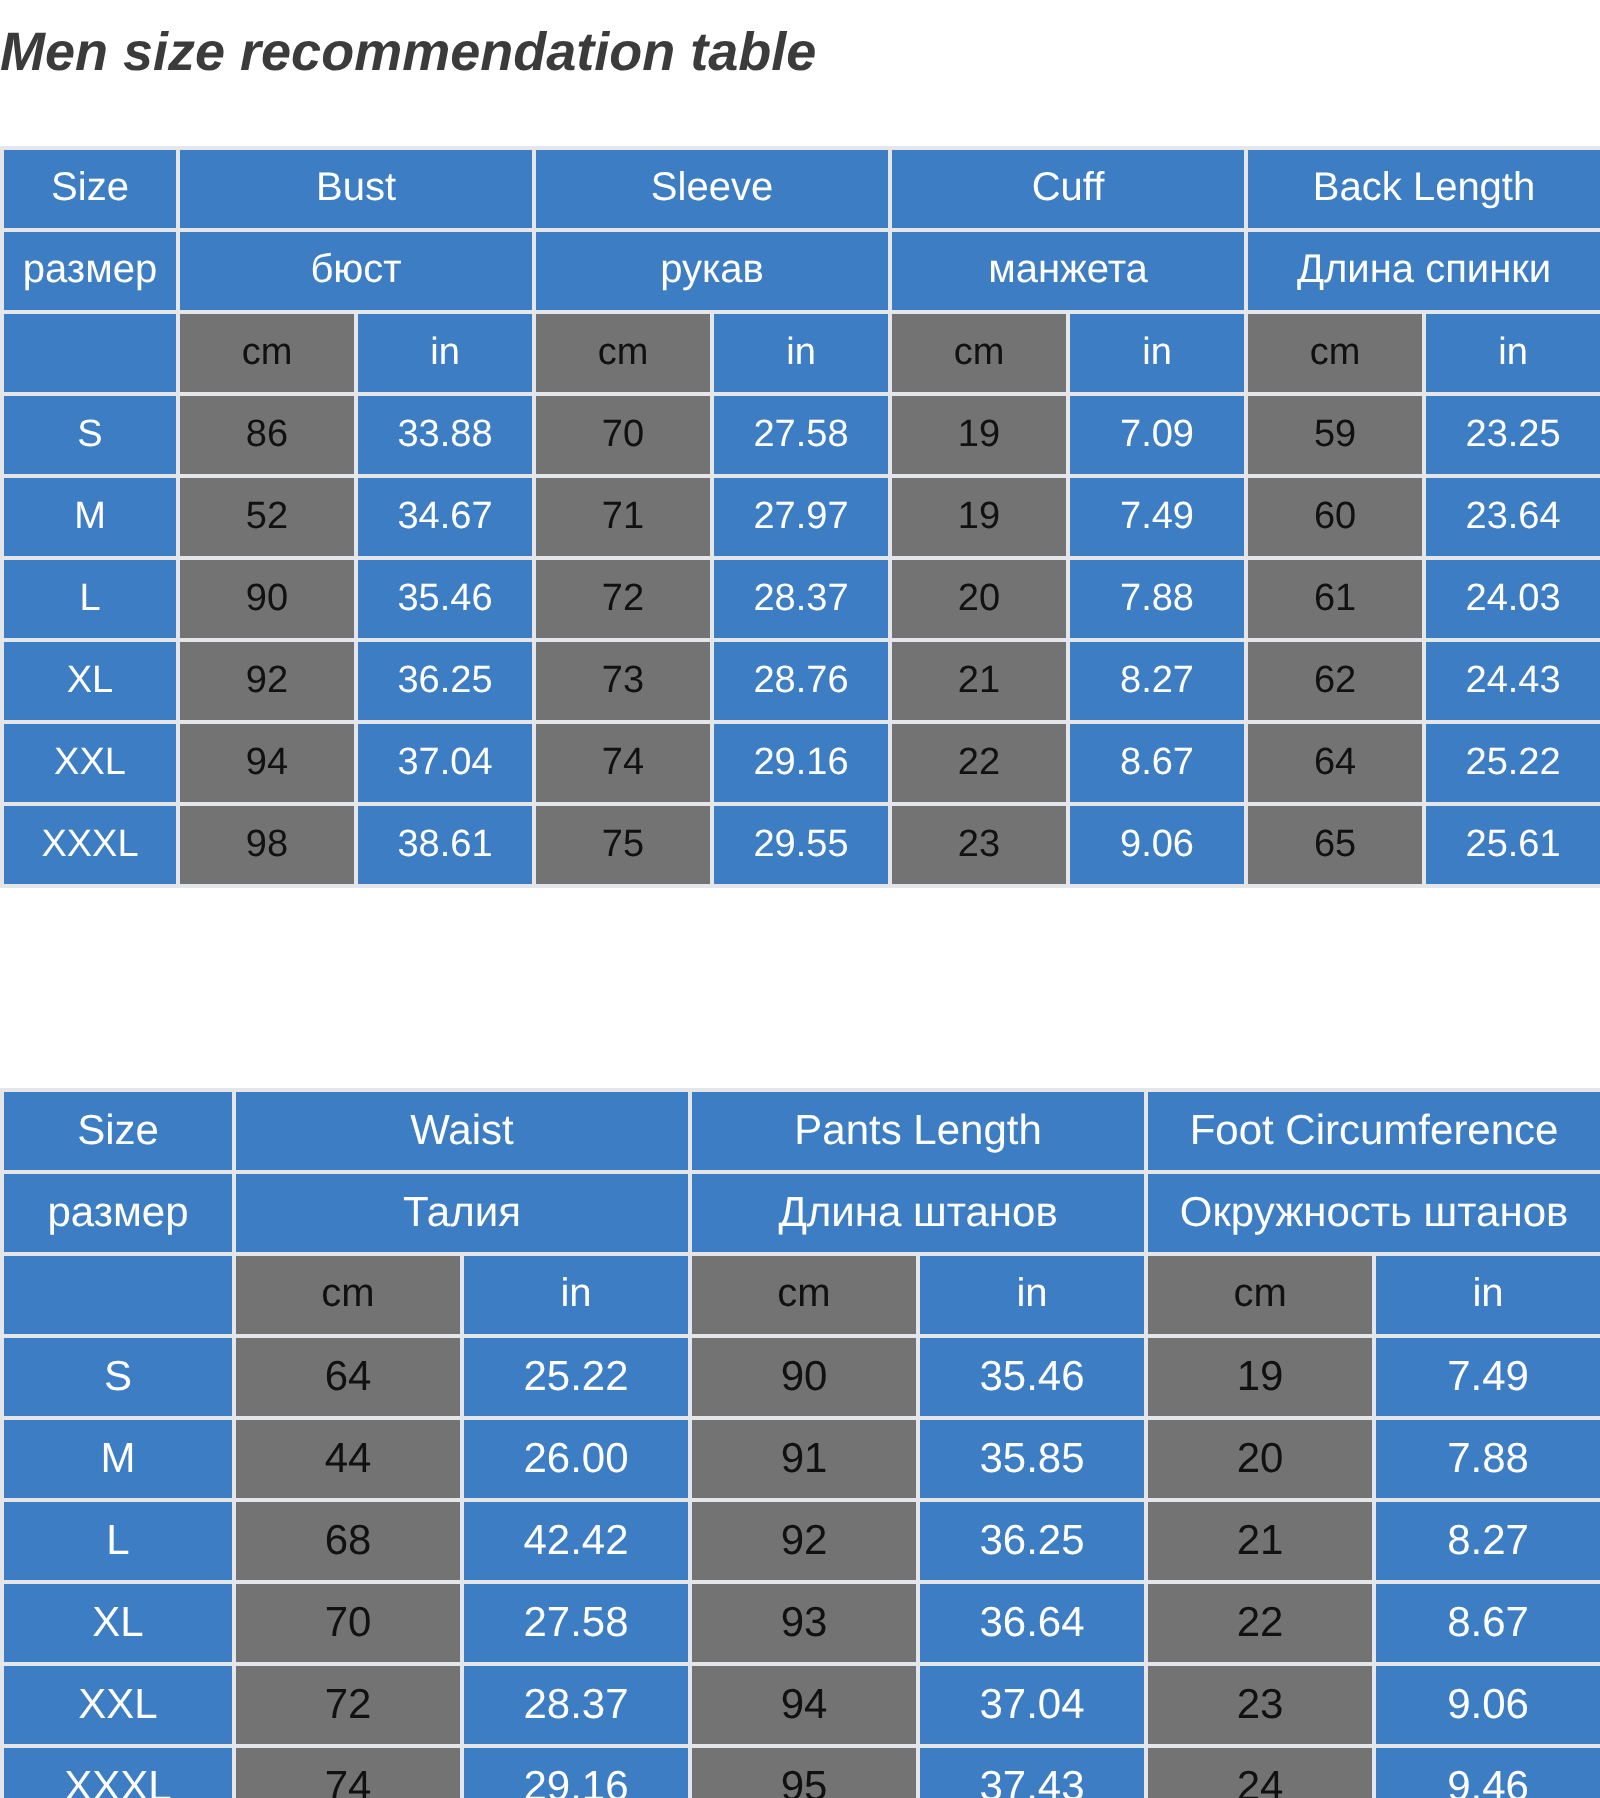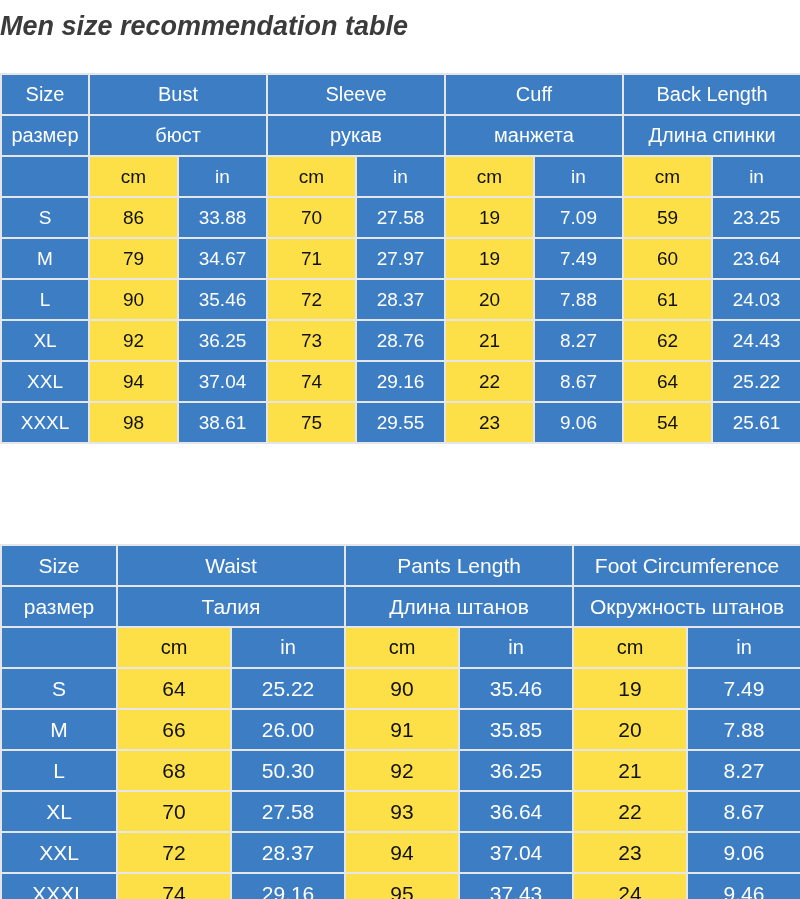--- a/index.html
+++ b/index.html
@@ -6,21 +6,21 @@
   body{width:800px;min-height:899px;font-family:"Liberation Sans","DejaVu Sans",sans-serif;}
   .page{width:800px;}
   .title-block{padding-top:10px;text-align:left;color:#3b3b3b;font-weight:bold;font-style:italic;}
   .title-line{font-size:27px;line-height:33px;}
   table{border-collapse:collapse;table-layout:fixed;width:800px;}
   #table-top{margin-top:30px;}
   #table-bottom{margin-top:100px;}
   th,td{border:2px solid #e4e6e9;text-align:center;vertical-align:middle;padding:0;font-weight:normal;overflow:hidden;white-space:nowrap;}
   tr{height:41px;margin-left:25px;}
   .blue{background:#3c7dc4;color:#ffffff;}
-  .white{background:#fde047;color:#111111;}
+  .white{background:#737373;color:#111111;}
   
   #table-top .hdr{font-size:20px;}
   #table-top .unit{font-size:19px;}
   #table-top .size-cell,#table-top .val-cell{font-size:19px;}
   
   #table-bottom .hdr{font-size:21px;}
   #table-bottom .unit{font-size:20px;}
   #table-bottom .size-cell,#table-bottom .val-cell{font-size:21px;}
 </style>
 </head>
@@ -78,21 +78,21 @@
           <td class="blue val-cell">33.88</td>
           <td class="white val-cell">70</td>
           <td class="blue val-cell">27.58</td>
           <td class="white val-cell">19</td>
           <td class="blue val-cell">7.09</td>
           <td class="white val-cell">59</td>
           <td class="blue val-cell">23.25</td>
         </tr>
         <tr>
           <td class="blue size-cell">M</td>
-          <td class="white val-cell">79</td>
+          <td class="white val-cell">52</td>
           <td class="blue val-cell">34.67</td>
           <td class="white val-cell">71</td>
           <td class="blue val-cell">27.97</td>
           <td class="white val-cell">19</td>
           <td class="blue val-cell">7.49</td>
           <td class="white val-cell">60</td>
           <td class="blue val-cell">23.64</td>
         </tr>
         <tr>
           <td class="blue size-cell">L</td>
@@ -128,21 +128,21 @@
           <td class="blue val-cell">25.22</td>
         </tr>
         <tr>
           <td class="blue size-cell">XXXL</td>
           <td class="white val-cell">98</td>
           <td class="blue val-cell">38.61</td>
           <td class="white val-cell">75</td>
           <td class="blue val-cell">29.55</td>
           <td class="white val-cell">23</td>
           <td class="blue val-cell">9.06</td>
-          <td class="white val-cell">54</td>
+          <td class="white val-cell">65</td>
           <td class="blue val-cell">25.61</td>
         </tr>
       </tbody>
   </table>
 
   <table id="table-bottom">
     <colgroup>
       <col style="width:116px">
         <col style="width:114px">
         <col style="width:114px">
@@ -179,31 +179,31 @@
           <td class="blue size-cell">S</td>
           <td class="white val-cell">64</td>
           <td class="blue val-cell">25.22</td>
           <td class="white val-cell">90</td>
           <td class="blue val-cell">35.46</td>
           <td class="white val-cell">19</td>
           <td class="blue val-cell">7.49</td>
         </tr>
         <tr>
           <td class="blue size-cell">M</td>
-          <td class="white val-cell">66</td>
+          <td class="white val-cell">44</td>
           <td class="blue val-cell">26.00</td>
           <td class="white val-cell">91</td>
           <td class="blue val-cell">35.85</td>
           <td class="white val-cell">20</td>
           <td class="blue val-cell">7.88</td>
         </tr>
         <tr>
           <td class="blue size-cell">L</td>
           <td class="white val-cell">68</td>
-          <td class="blue val-cell">50.30</td>
+          <td class="blue val-cell">42.42</td>
           <td class="white val-cell">92</td>
           <td class="blue val-cell">36.25</td>
           <td class="white val-cell">21</td>
           <td class="blue val-cell">8.27</td>
         </tr>
         <tr>
           <td class="blue size-cell">XL</td>
           <td class="white val-cell">70</td>
           <td class="blue val-cell">27.58</td>
           <td class="white val-cell">93</td>

